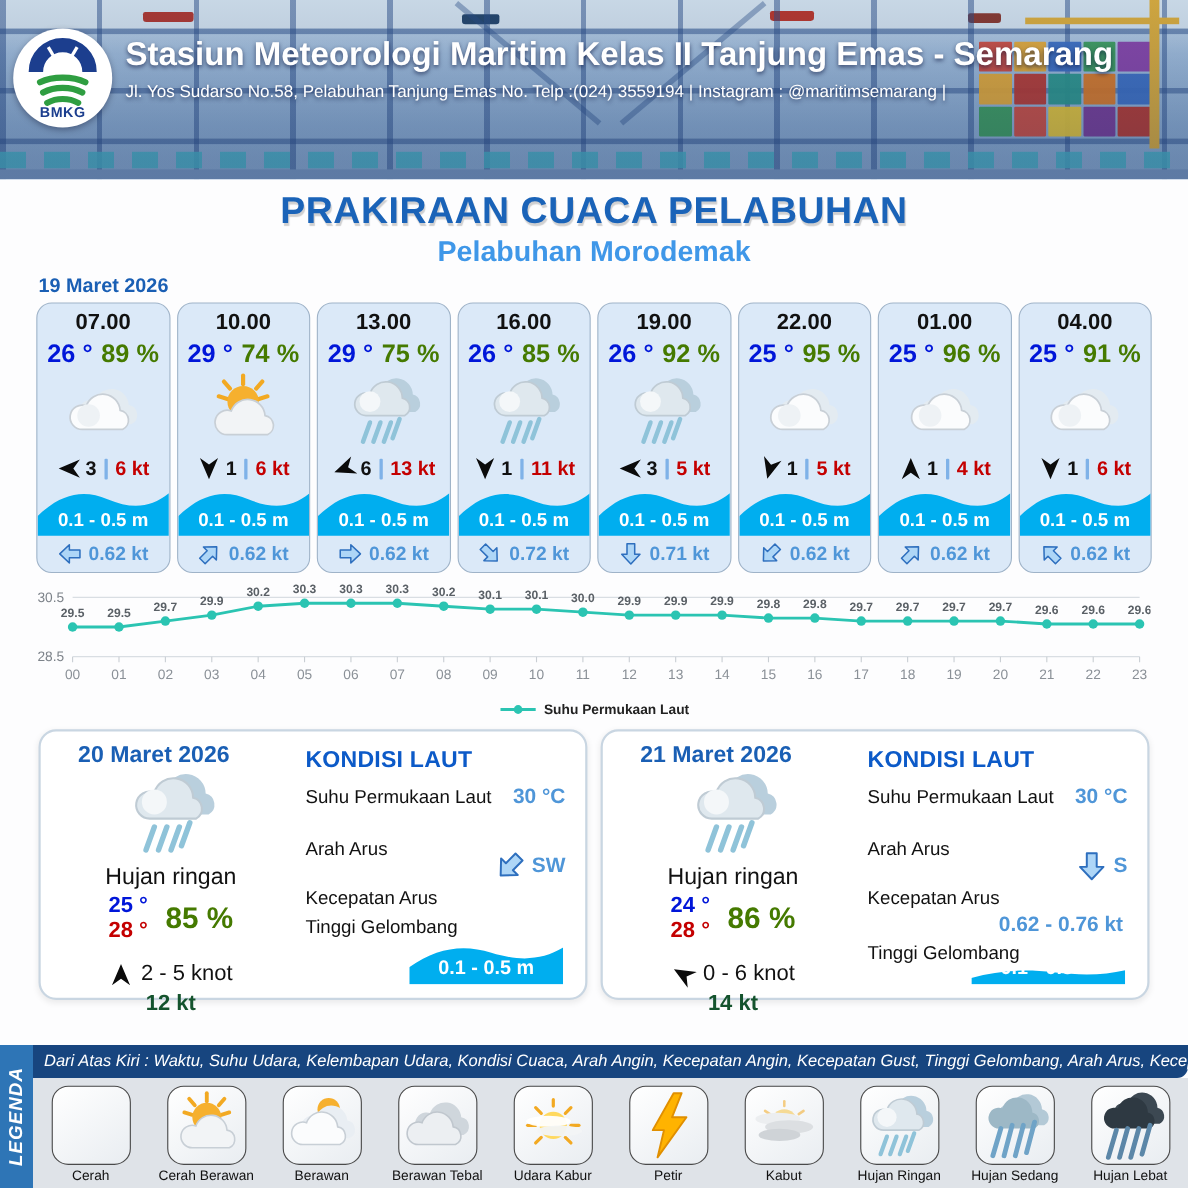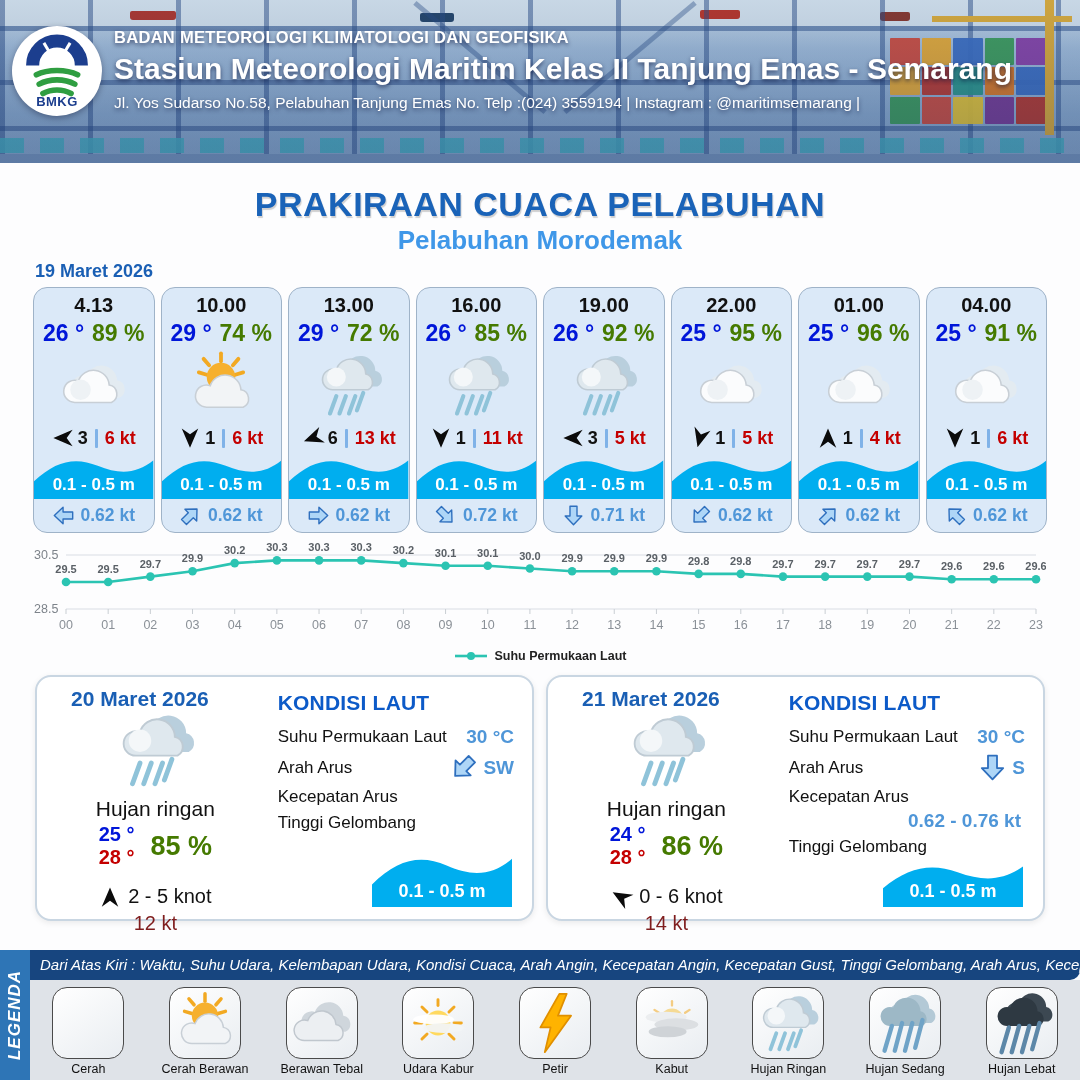--- a/index.html
+++ b/index.html
@@ -23,21 +23,21 @@
   .shade{position:absolute;inset:0;background:linear-gradient(180deg,rgba(20,40,90,.10),rgba(20,40,90,.30) 90%);}
   .logo{position:absolute;left:12px;top:26px;width:90px;height:90px;border-radius:50%;background:#fff;
         box-shadow:0 2px 6px rgba(0,0,30,.35);z-index:5;}
   .logo svg{position:absolute;inset:0;}
   .logo .bmkg-t{position:absolute;left:0;right:0;bottom:7px;text-align:center;font-size:13px;font-weight:bold;color:#1c3e8e;letter-spacing:.5px;}
   .hdr-tx{position:absolute;left:114px;top:28px;right:60px;color:#fff;z-index:4;text-shadow:0 2px 4px rgba(10,20,60,.65);}
   .hdr-a{font-size:16.5px;font-weight:bold;letter-spacing:.3px;}
   .hdr-b{font-size:30px;font-weight:bold;margin-top:5px;white-space:nowrap;}
   .hdr-c{font-size:15.5px;margin-top:8px;}
   
-  .titles{padding-top:22px;text-align:center;}
+  .titles{padding-top:10px;text-align:center;}
   .t-main{font-size:34px;line-height:38px;font-weight:800;color:#1a63b8;letter-spacing:.5px;
           text-shadow:1px 2px 1px rgba(0,0,0,.18);}
   .t-sub{font-size:26px;line-height:30px;font-weight:800;color:#3f97e8;margin-top:2px;}
   .validity{display:flex;justify-content:center;gap:90px;margin-top:8px;font-size:19px;}
   .v-lbl{font-weight:800;} .v-val{margin-left:6px;}
   .fdate{text-align:left;margin:6px 0 0 35px;font-size:18px;font-weight:bold;color:#1a5fb4;}
   
   .cards{display:flex;gap:6px;margin:5px 33px 0;height:246px;}
   .hc{flex:1;background:#dbe9f8;border:1.5px solid #9fb3c8;border-radius:14px;display:flex;
       flex-direction:column;overflow:hidden;min-width:0;}
@@ -67,26 +67,26 @@
       padding:10px 14px 10px 10px;box-shadow:0 2px 6px rgba(0,0,0,.08);min-width:0;}
   .dc-left{width:46%;display:flex;flex-direction:column;align-items:center;}
   .dc-date{align-self:flex-start;margin-left:24px;font-size:21px;font-weight:800;color:#1a5fb4;}
   .dc-ic svg{width:96px;height:92px;margin-top:-6px;}
   .dc-cond{font-size:21px;margin-top:-4px;}
   .dc-th{display:flex;align-items:center;gap:16px;margin-top:2px;}
   .dc-t1{font-size:20px;font-weight:800;color:#0016d9;}
   .dc-t2{font-size:20px;font-weight:800;color:#c40000;}
   .dc-h{font-size:27px;font-weight:800;color:#457a00;}
   .dc-wind{display:flex;align-items:center;gap:7px;font-size:20px;font-weight:400;margin-top:16px;}
-  .dc-gust{font-size:20px;font-weight:400;color:#7f1d1d;margin-top:4px;}
+  .dc-gust{font-size:20px;font-weight:700;color:#14532d;margin-top:4px;}
   .dc-right{flex:1;padding-left:6px;display:flex;flex-direction:column;}
   .kl-head{font-size:21px;font-weight:800;color:#0c5ac8;margin:4px 0 8px 8px;letter-spacing:.2px;}
   .kl-row{display:flex;justify-content:space-between;align-items:center;margin:3px 4px 3px 8px;font-size:17px;}
   .kl-val{font-size:19px;font-weight:800;color:#4f96d8;}
-  .kl-dirwrap{display:flex;align-items:center;gap:6px;}
+  .kl-dirwrap{display:flex;align-items:center;gap:6px;margin-top:32px;}
   .kl-dirwrap .barw{width:27px;height:27px;}
   .kl-spd{text-align:right;margin:0 8px 2px 0;font-size:19px;font-weight:800;color:#4f96d8;}
   .kl-wavebadge{position:relative;align-self:flex-end;width:140px;height:56px;margin:auto 6px 2px 0;}
   .kl-wavebadge svg{position:absolute;inset:0;width:100%;height:100%;}
   .kl-wavetxt{position:absolute;left:0;right:0;bottom:5px;text-align:center;color:#fff;font-size:18px;font-weight:800;}
   
   .footer{position:absolute;left:0;right:0;bottom:0;height:130px;}
   .leg-tab{position:absolute;left:0;top:0;bottom:0;width:30px;background:#2e75b6;z-index:2;}
   .leg-tab span{position:absolute;left:50%;top:50%;transform:translate(-50%,-50%) rotate(-90deg);
       color:#fff;font-size:17px;font-weight:800;font-style:italic;letter-spacing:1px;white-space:nowrap;}
@@ -259,35 +259,34 @@
         <line x1="31" y1="9" x2="28" y2="14" stroke="#fff" stroke-width="1.6"></line>
         <g stroke="#2f9e41" stroke-width="3" fill="none" stroke-linecap="round">
           <path d="M13 26 C19 23,29 23,35 26"></path>
           <path d="M14.5 31 C20 28,28 28,33.5 31"></path>
           <path d="M16.5 36 C21 33.5,27 33.5,31.5 36"></path>
         </g>
       </svg>
       <div class="bmkg-t">BMKG</div>
     </div>
     <div class="hdr-tx">
-      <div class="hdr-a">BADAN METEOROLOGI KLIMATOLOGI DAN GEOFISIKA</div>
       <div class="hdr-b">Stasiun Meteorologi Maritim Kelas II Tanjung Emas - Semarang</div>
       <div class="hdr-c">Jl. Yos Sudarso No.58, Pelabuhan Tanjung Emas No. Telp :(024) 3559194 | Instagram : @maritimsemarang |</div>
     </div>
   </header>
 
   <section class="titles">
     <div class="t-main">PRAKIRAAN CUACA PELABUHAN</div>
     <div class="t-sub">Pelabuhan Morodemak</div>
     <div class="fdate">19 Maret 2026</div>
   </section>
 
   <section class="cards" id="cards">
     <div class="hc">
-      <div class="hc-time">4.13</div>
+      <div class="hc-time">07.00</div>
       <div class="hc-th">
         <span class="tmp">26 °</span>
         <span class="hum">89 %</span>
       </div>
       <div class="hc-ic">
           <svg viewBox="0 0 48 48" style="width:100%;height:100%;max-width:96px;max-height:92px">
             <use href="#i-cloudy"></use>
           </svg>
         </div>
       <div class="hc-wind">
@@ -350,21 +349,21 @@
             </svg>
           </span>
         <span>0.62 kt</span>
       </div>
     </div>
 
     <div class="hc">
       <div class="hc-time">13.00</div>
       <div class="hc-th">
         <span class="tmp">29 °</span>
-        <span class="hum">72 %</span>
+        <span class="hum">75 %</span>
       </div>
       <div class="hc-ic">
           <svg viewBox="0 0 48 48" style="width:100%;height:100%;max-width:96px;max-height:92px">
             <use href="#i-rainlight"></use>
           </svg>
         </div>
       <div class="hc-wind">
         <span class="dart" style="transform: rotate(250deg);">
             <svg viewBox="0 0 24 24">
               <use href="#a-dart"></use>
@@ -821,20 +820,28 @@
 
     <div class="leg-item">
       <div class="leg-box">
             <svg viewBox="0 0 48 48" style="width:100%;height:100%;max-width:96px;max-height:92px">
               <use href="#i-suncloud"></use>
             </svg>
           </div>
       <div class="leg-lbl">Cerah Berawan</div>
     </div>
 
+    <div class="leg-item">
+      <div class="leg-box">
+            <svg viewBox="0 0 48 48" style="width:100%;height:100%;max-width:96px;max-height:92px">
+              <use href="#i-berawan"></use>
+            </svg>
+          </div>
+      <div class="leg-lbl">Berawan</div>
+    </div>
 
     <div class="leg-item">
       <div class="leg-box">
             <svg viewBox="0 0 48 48" style="width:100%;height:100%;max-width:96px;max-height:92px">
               <use href="#i-overcast"></use>
             </svg>
           </div>
       <div class="leg-lbl">Berawan Tebal</div>
     </div>
 

